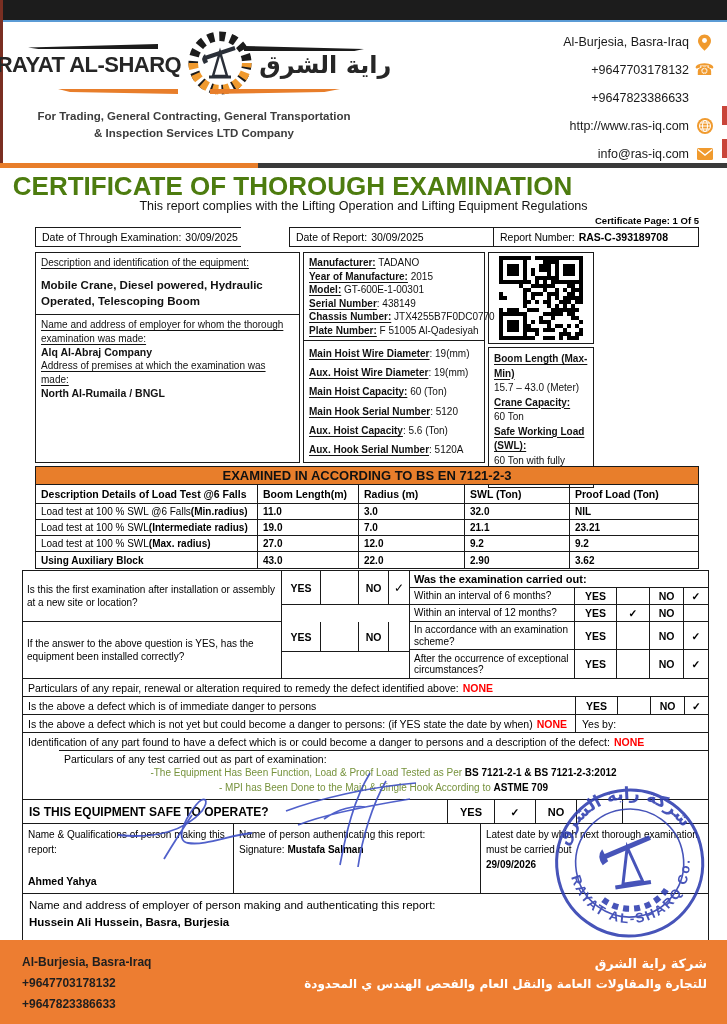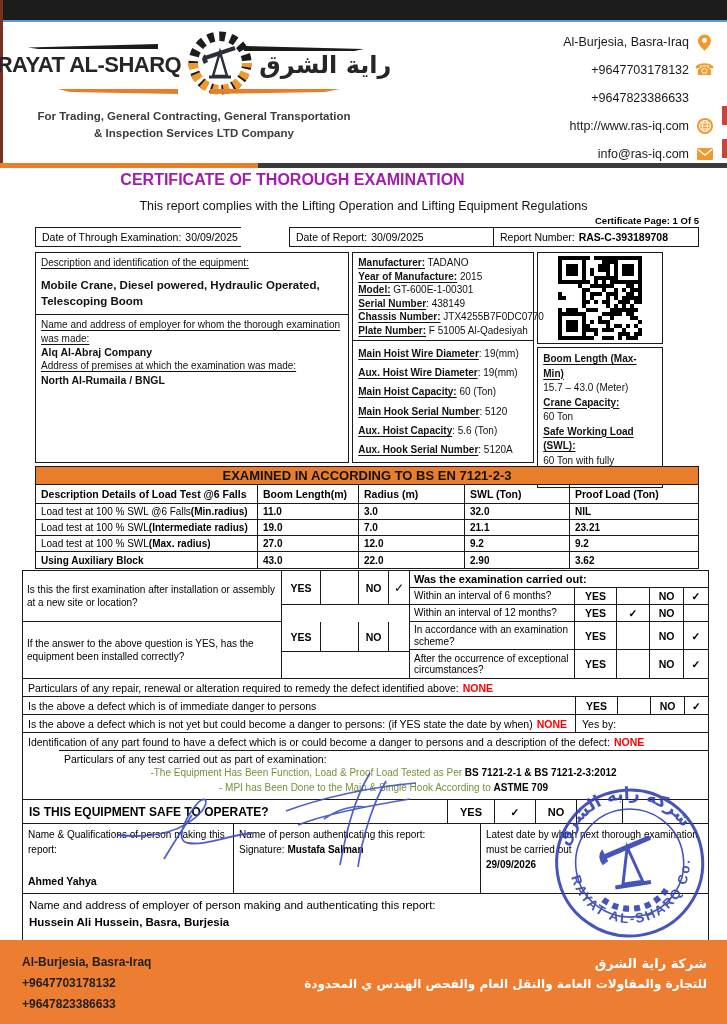--- a/index.html
+++ b/index.html
@@ -27,36 +27,36 @@
   .c-row { display:flex; justify-content:flex-end; align-items:center; gap:7px; height:28px; font-size:12.5px; color:#1a1a1a; }
   .c-ico { width:17px; display:flex; justify-content:center; }
   .c-ico.none { visibility:hidden; }
   .phone-glyph { color:#f09a2e; font-size:16px; line-height:1; }
 
   .sep { position:absolute; top:163px; height:5px; }
   .sep.orange { left:0; width:258px; background:#e87e2b; }
   .sep.dark { left:258px; width:469px; background:#3a3a3a; }
 
   
-  .title { position:absolute; top:171px; left:0; width:585px; text-align:center; font-size:16px; font-weight:bold; color:#a21caf; }
+  .title { position:absolute; top:171px; left:0; width:585px; text-align:center; font-size:26px; font-weight:bold; color:#4d7c0f; }
   .subtitle { position:absolute; top:199px; left:0; width:727px; text-align:center; font-size:12.5px; color:#111; }
   .certpage { position:absolute; top:215px; right:28px; font-size:9.5px; font-weight:bold; color:#000; }
   .u { text-decoration:underline; text-underline-offset:2px; }
   .b { font-weight:bold; }
   .red { color:#f00; font-weight:bold; }
   .green { color:#76923c; }
 
   
   .daterow { position:absolute; top:227px; left:35px; width:664px; height:20px; display:flex; }
   .daterow .dcell { border:1px solid #1a1a1a; border-right:none; display:flex; align-items:center; padding-left:6px; font-size:10.5px; gap:4px; }
   .daterow .dcell:last-child { border-right:1px solid #1a1a1a; }
   .dc1 { width:222px; } .dc2 { width:220px;margin-left:48px; } .dc3 { width:222px; }
 
   
-  .equip { position:absolute; top:252px; left:35px; width:628px; height:211px; display:flex; gap:3px; }
+  .equip { position:absolute; top:252px; left:35px; width:559px; height:211px; display:flex; gap:3px; }
   .ecol1 { width:340px; display:flex; flex-direction:column; }
   .ecol2 { width:182px; display:flex; flex-direction:column; }
   .ecol3 { width:136px; display:flex; flex-direction:column; gap:3px; }
   .ebox { border:1px solid #1a1a1a; padding:3px 5px; font-size:10px; color:#111; }
   .secA { height:62px; border-bottom:none; }
   .secB { flex:1; }
   .desc-bold { font-size:11.5px; font-weight:bold; margin-top:7px; line-height:1.45; }
   .lbl-line { font-size:10px; line-height:1.35; }
   .val-bold { font-size:10.5px; font-weight:bold; line-height:1.35; }
   .spec1 { height:88px; border-bottom:none; display:flex; flex-direction:column; justify-content:space-around; }

